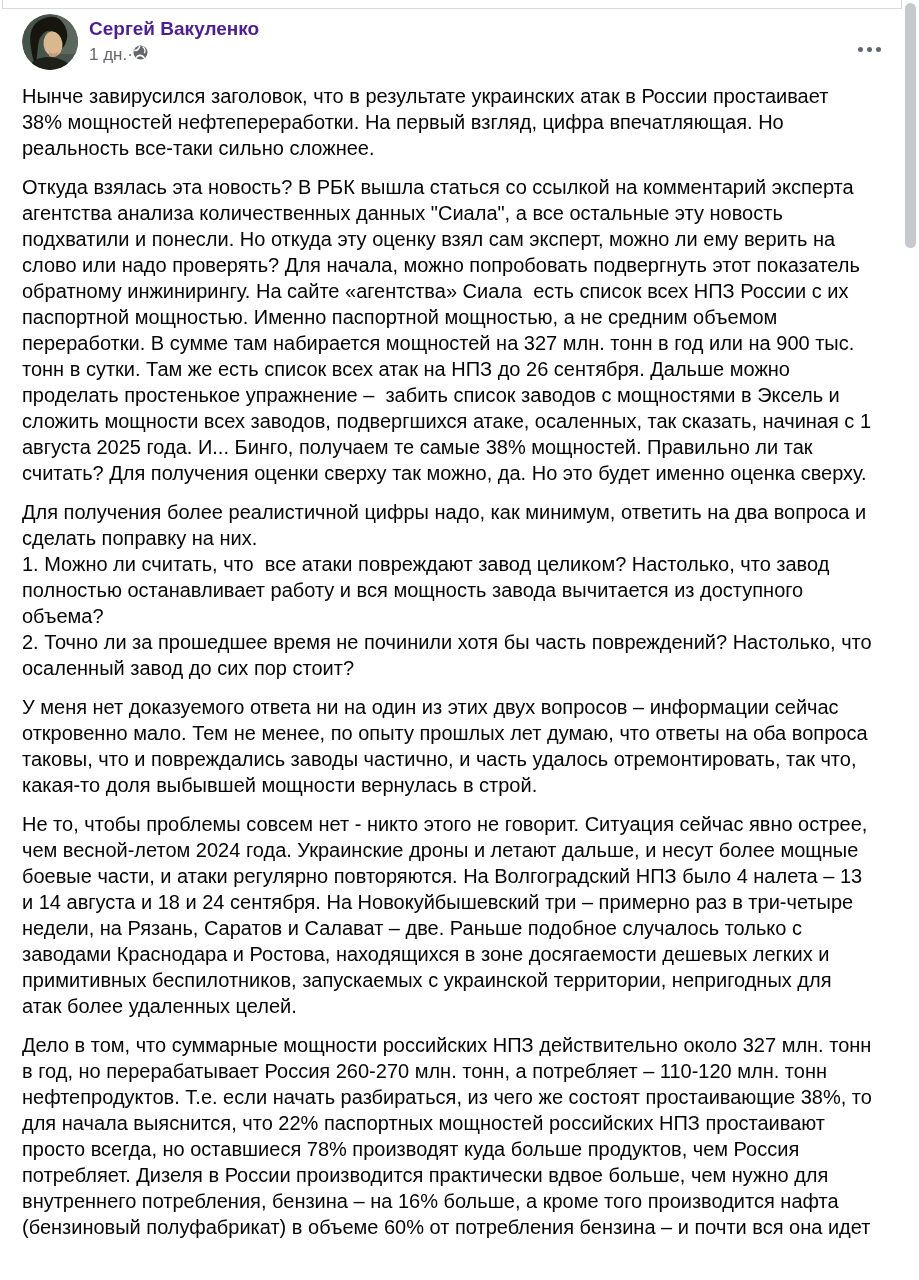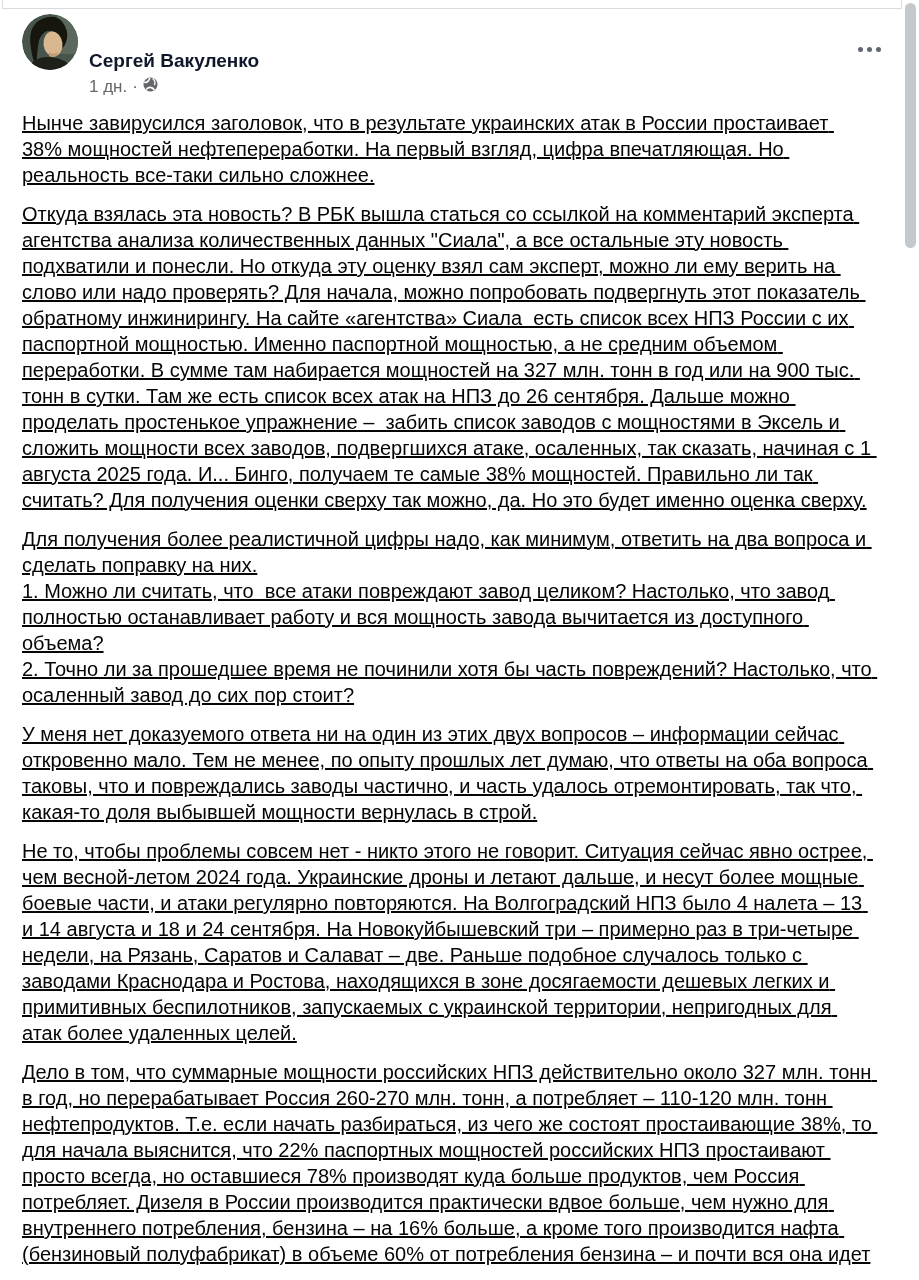--- a/index.html
+++ b/index.html
@@ -11,28 +11,28 @@
   .hairline-top{position:absolute;left:2px;top:8px;width:899px;height:1px;background:#d8dadf;}
   .hairline-left{position:absolute;left:2px;top:0;width:1px;height:9px;background:#d8dadf;}
   .hairline-right{position:absolute;left:901px;top:0;width:1px;height:9px;background:#d8dadf;}
 
   .card{position:absolute;left:2px;top:9px;width:899px;background:#ffffff;}
 
   .post-header{position:relative;padding:5px 16px 0 20px;display:flex;align-items:flex-start;}
   .avatar{width:56px;height:56px;border-radius:50%;overflow:hidden;flex:0 0 56px;cursor:pointer;}
   .avatar svg{display:block;}
   .header-text{margin-left:11px;padding-top:3px;}
-  .author{font-size:19px;font-weight:700;color:#0f172a;line-height:24px;cursor:pointer;margin-top:32px;}
-  .meta{margin-top:2px;font-size:17px;color:#65676B;line-height:21px;display:flex;align-items:center;gap:5px;}
+  .author{font-size:19px;font-weight:700;color:#4c1d95;line-height:24px;cursor:pointer;}
+  .meta{margin-top:2px;font-size:17px;color:#65676B;line-height:21px;display:flex;align-items:center;}
   .meta .globe{display:inline-block;margin-top:1px;}
   .menu-btn{position:absolute;right:14px;top:28px;width:36px;height:24px;display:flex;align-items:center;justify-content:center;gap:4px;cursor:pointer;}
   .menu-btn i{width:5px;height:5px;border-radius:50%;background:#606770;display:block;}
 
   .post-body{padding:13px 16px 0 20px;font-size:20px;line-height:26px;color:#050505;}
-  .post-body p{margin:0 12px 13px 0;white-space:pre-wrap;text-decoration:underline;}
+  .post-body p{margin:0 12px 13px 0;white-space:pre-wrap;}
 
   .scrollbar-track{position:absolute;right:0;top:0;width:17px;height:1280px;background:transparent;}
   .scrollbar-thumb{position:absolute;left:3px;top:3px;width:11px;height:245px;border-radius:6px;background:#c5c8cc;cursor:pointer;}
 </style>
 </head>
 <body>
 
 <div class="hairline-left"></div>
 <div class="hairline-right"></div>
 <div class="hairline-top"></div>

